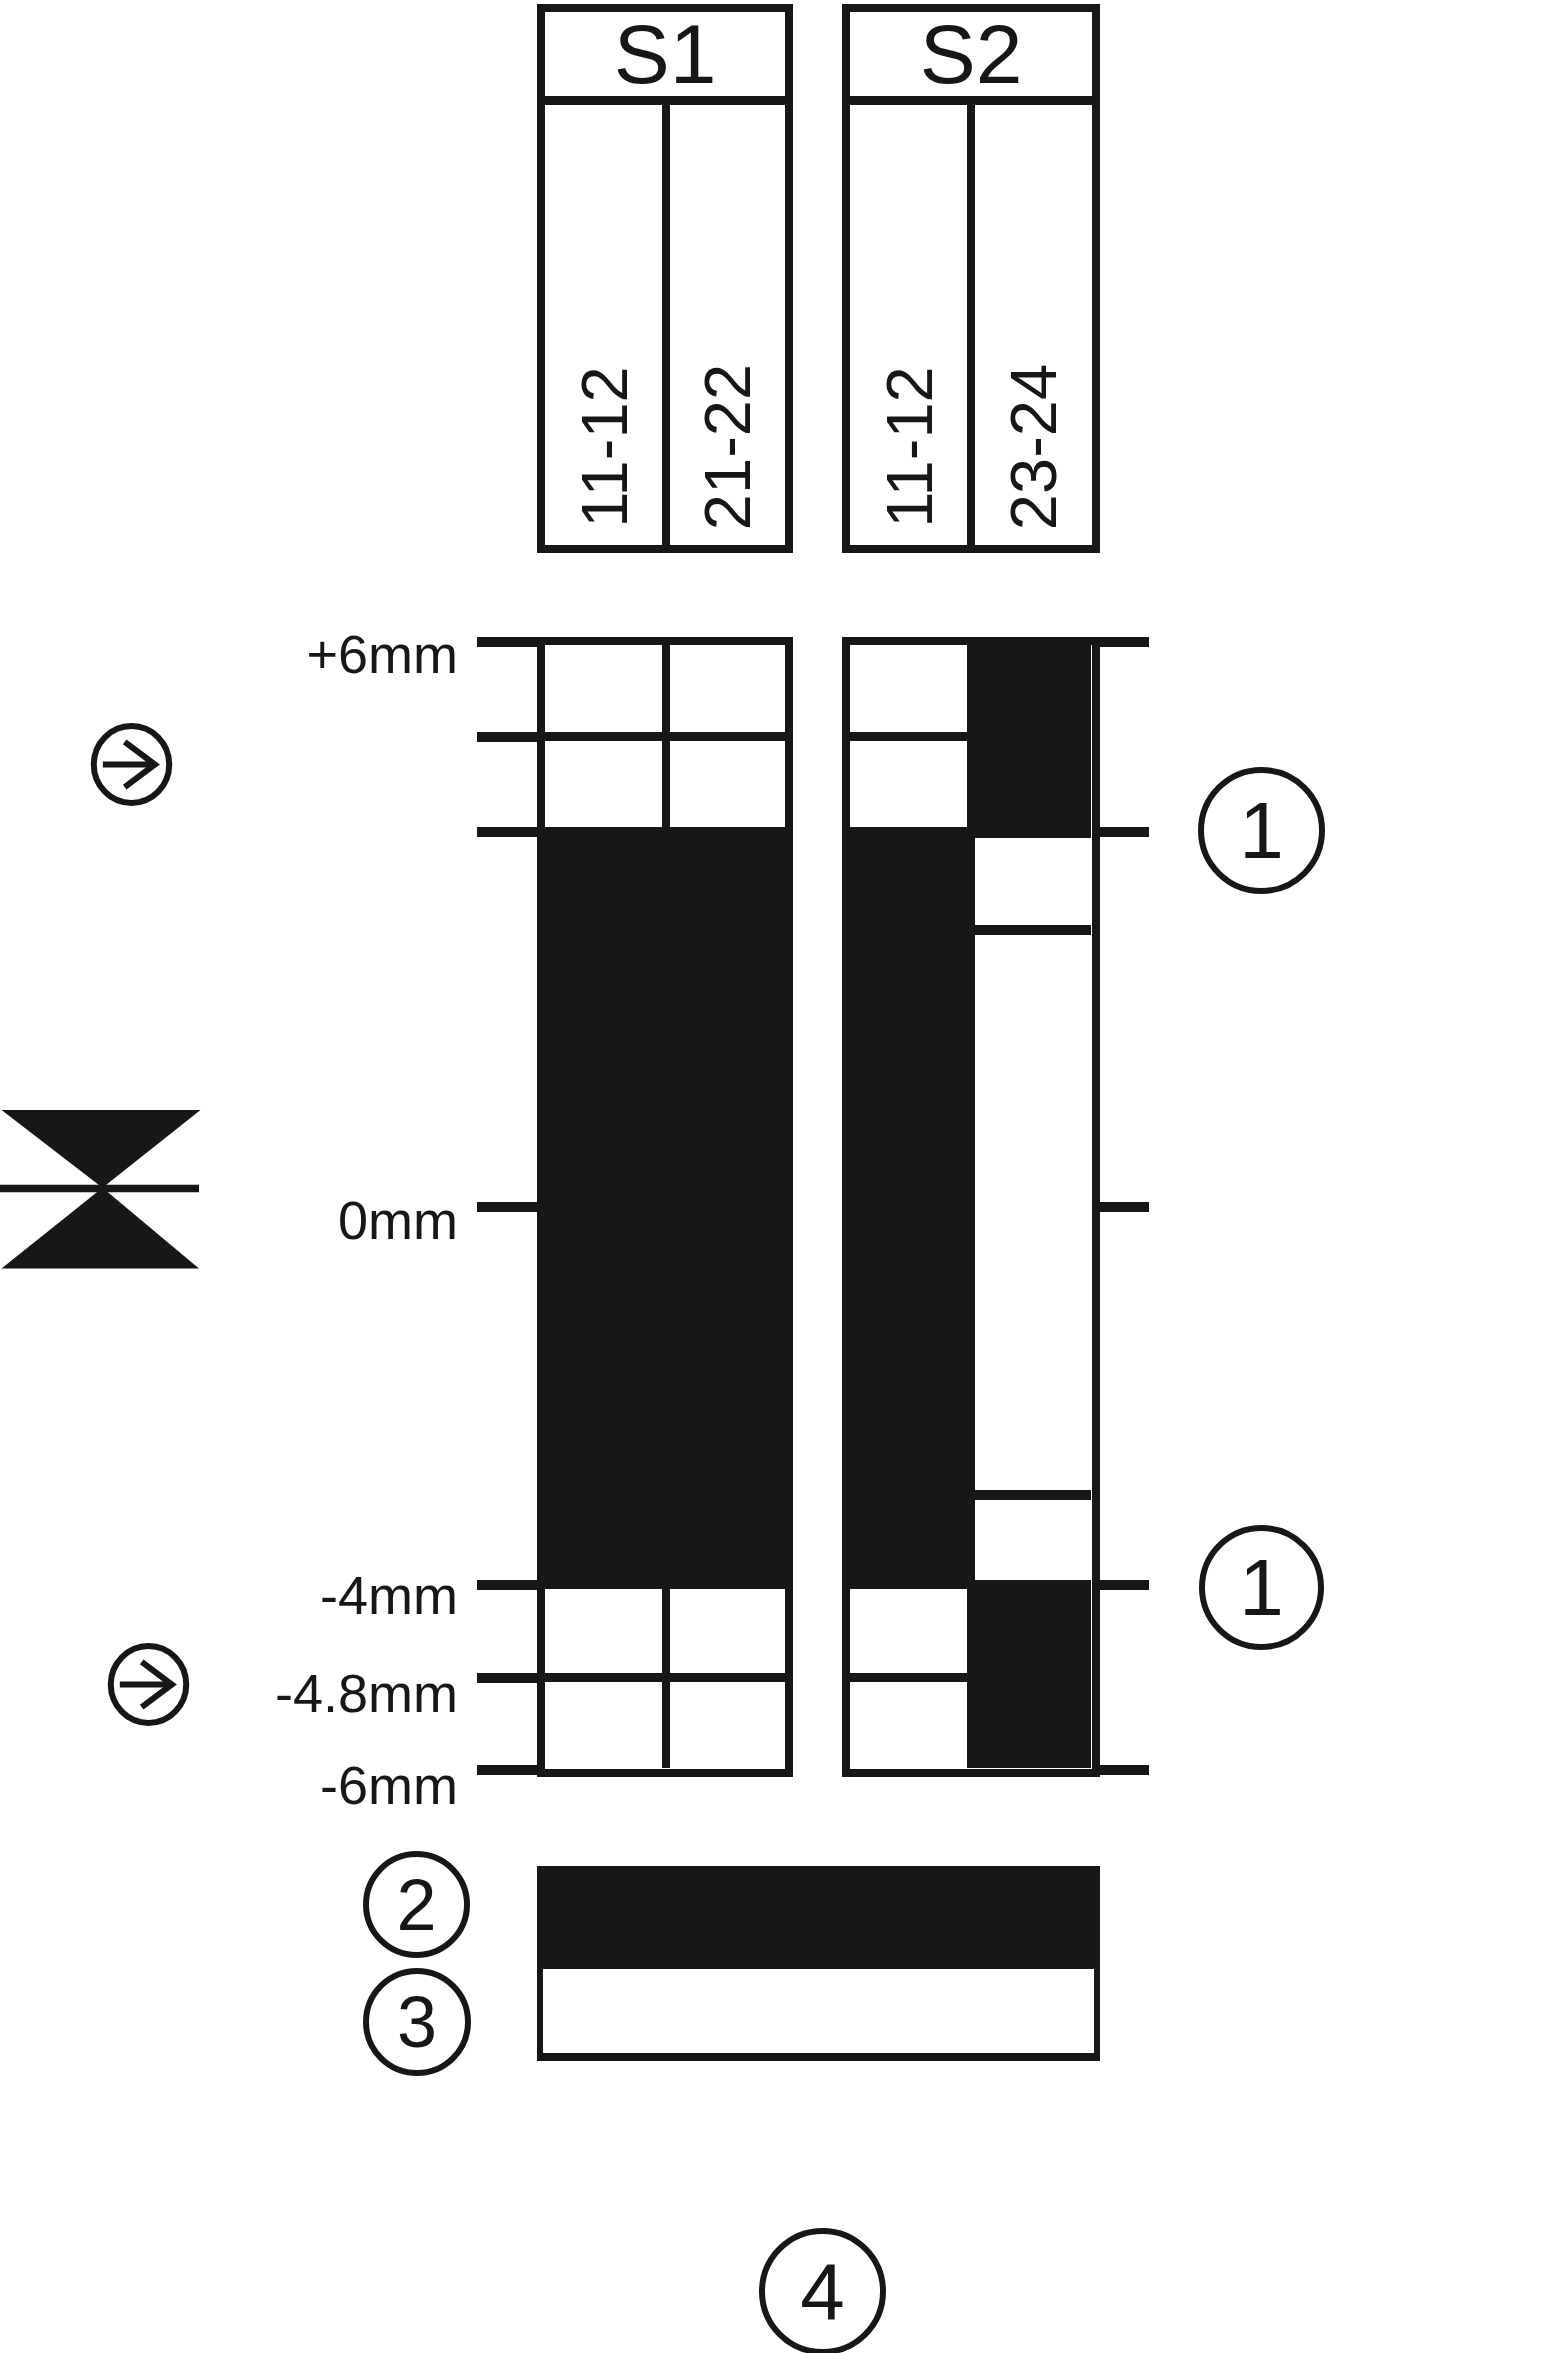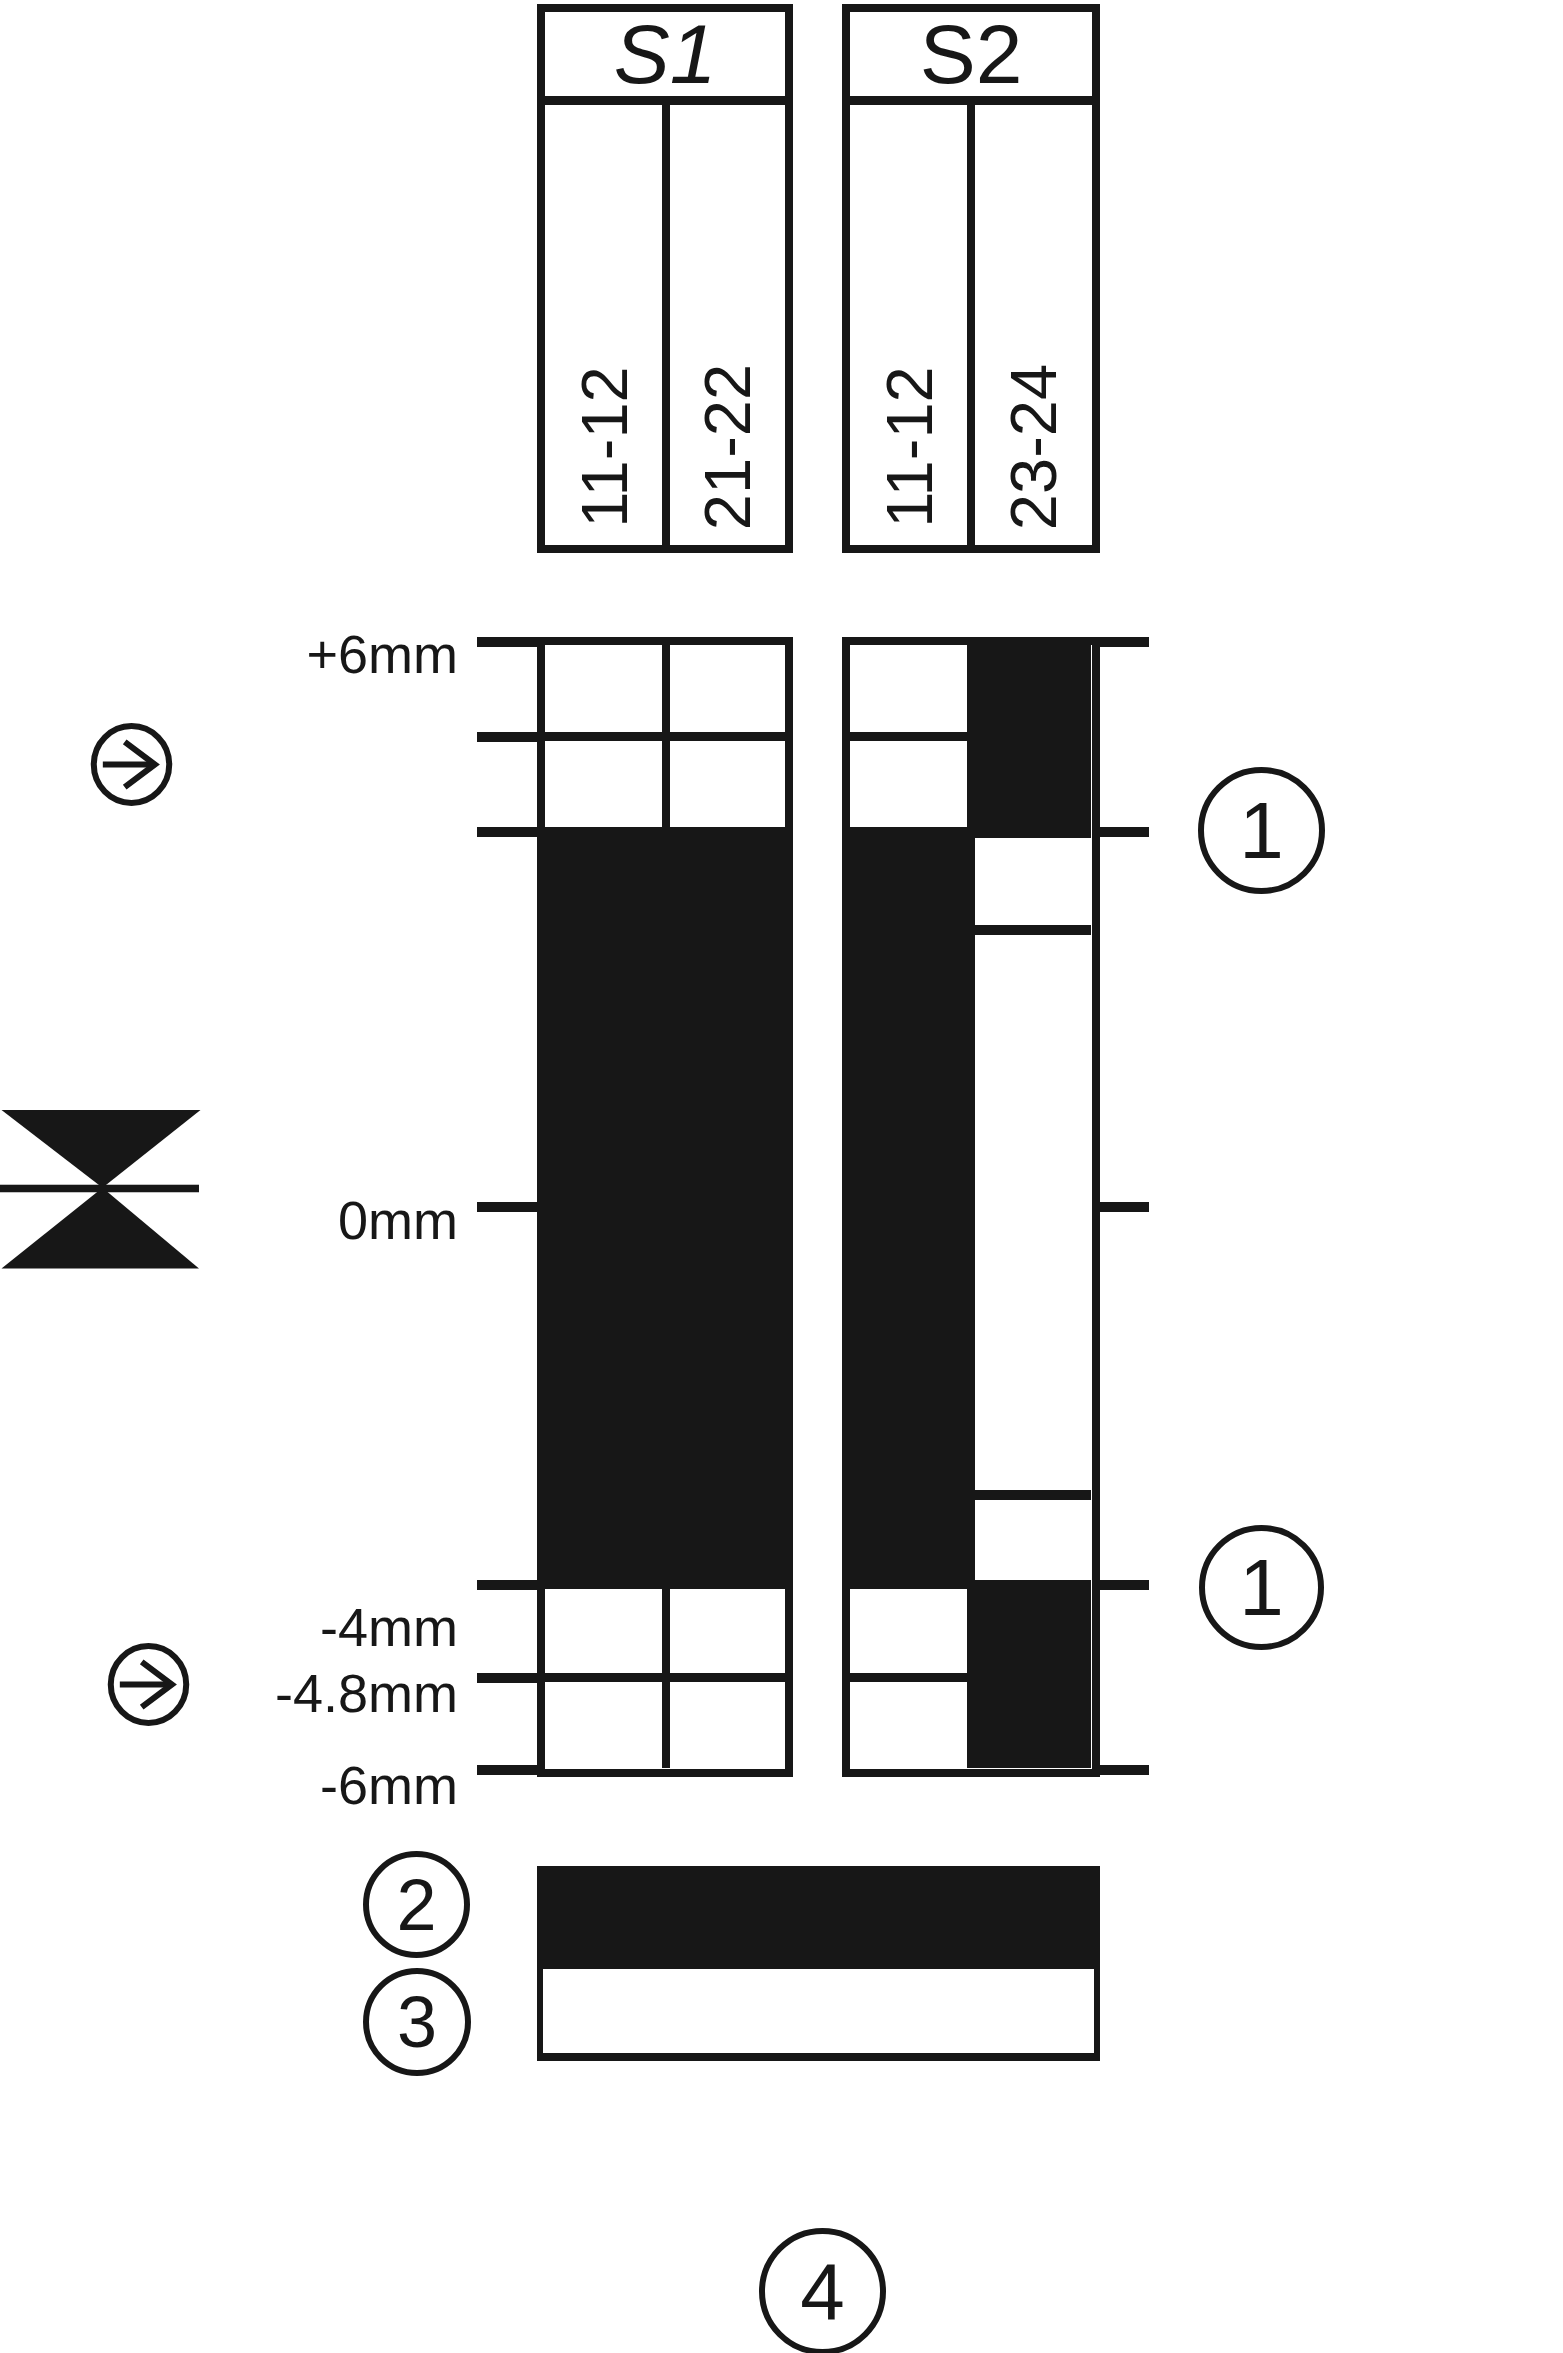--- a/index.html
+++ b/index.html
@@ -26,21 +26,21 @@
   svg{position:absolute;display:block;}
 </style>
 </head>
 <body>
 
 <div class="canvas">
 
   <div class="box" style="left:537px;top:3.8px;width:256px;height:549px;"></div>
   <div class="box" style="left:842px;top:3.8px;width:258px;height:549px;"></div>
 
-  <div class="switch-title" style="left:537px;top:15px;font-style:italic;">S1</div>
+  <div class="switch-title" style="left:537px;top:15px;">S1</div>
   <div class="switch-title" style="left:842px;top:15px;width:258px;">S2</div>
 
   <div class="hline" style="left:537px;top:96px;width:256px;height:9px;"></div>
   <div class="hline" style="left:842px;top:96px;width:258px;height:9px;"></div>
   <div class="vline" style="left:662px;top:105px;width:7.5px;height:447px;"></div>
   <div class="vline" style="left:967px;top:105px;width:7.5px;height:447px;"></div>
 
   <div class="contact-label" style="left:604px;top:447px;">11-12</div>
   <div class="contact-label" style="left:727px;top:447px;">21-22</div>
   <div class="contact-label" style="left:909px;top:447px;">11-12</div>
@@ -74,21 +74,21 @@
   <div class="tick" style="left:477px;top:1765px;width:60px;"></div>
 
   <div class="tick" style="left:1096px;top:637px;width:53px;"></div>
   <div class="tick" style="left:1096px;top:827px;width:53px;"></div>
   <div class="tick" style="left:1096px;top:1202px;width:53px;"></div>
   <div class="tick" style="left:1096px;top:1580px;width:53px;"></div>
   <div class="tick" style="left:1096px;top:1765px;width:53px;"></div>
 
   <div class="lbl lbl-left" style="top:613px;">+6mm</div>
   <div class="lbl lbl-left" style="top:1179px;">0mm</div>
-  <div class="lbl lbl-left" style="top:1554px;margin-top:32px;">-4mm</div>
+  <div class="lbl lbl-left" style="top:1554px;">-4mm</div>
   <div class="lbl lbl-left" style="top:1652px;">-4.8mm</div>
   <div class="lbl lbl-left" style="top:1744px;">-6mm</div>
 
 
   <svg style="left:90px;top:723px;" width="83" height="83" viewBox="0 0 110 110">
     <ellipse cx="55" cy="55" rx="50" ry="51" fill="none" stroke="#171717" stroke-width="8"></ellipse>
     <line x1="17" y1="55" x2="82" y2="55" stroke="#171717" stroke-width="8"></line>
     <polyline points="46,25 86,55 46,85" fill="none" stroke="#171717" stroke-width="8"></polyline>
   </svg>
   <svg style="left:107px;top:1643px;" width="83" height="83" viewBox="0 0 110 110">

